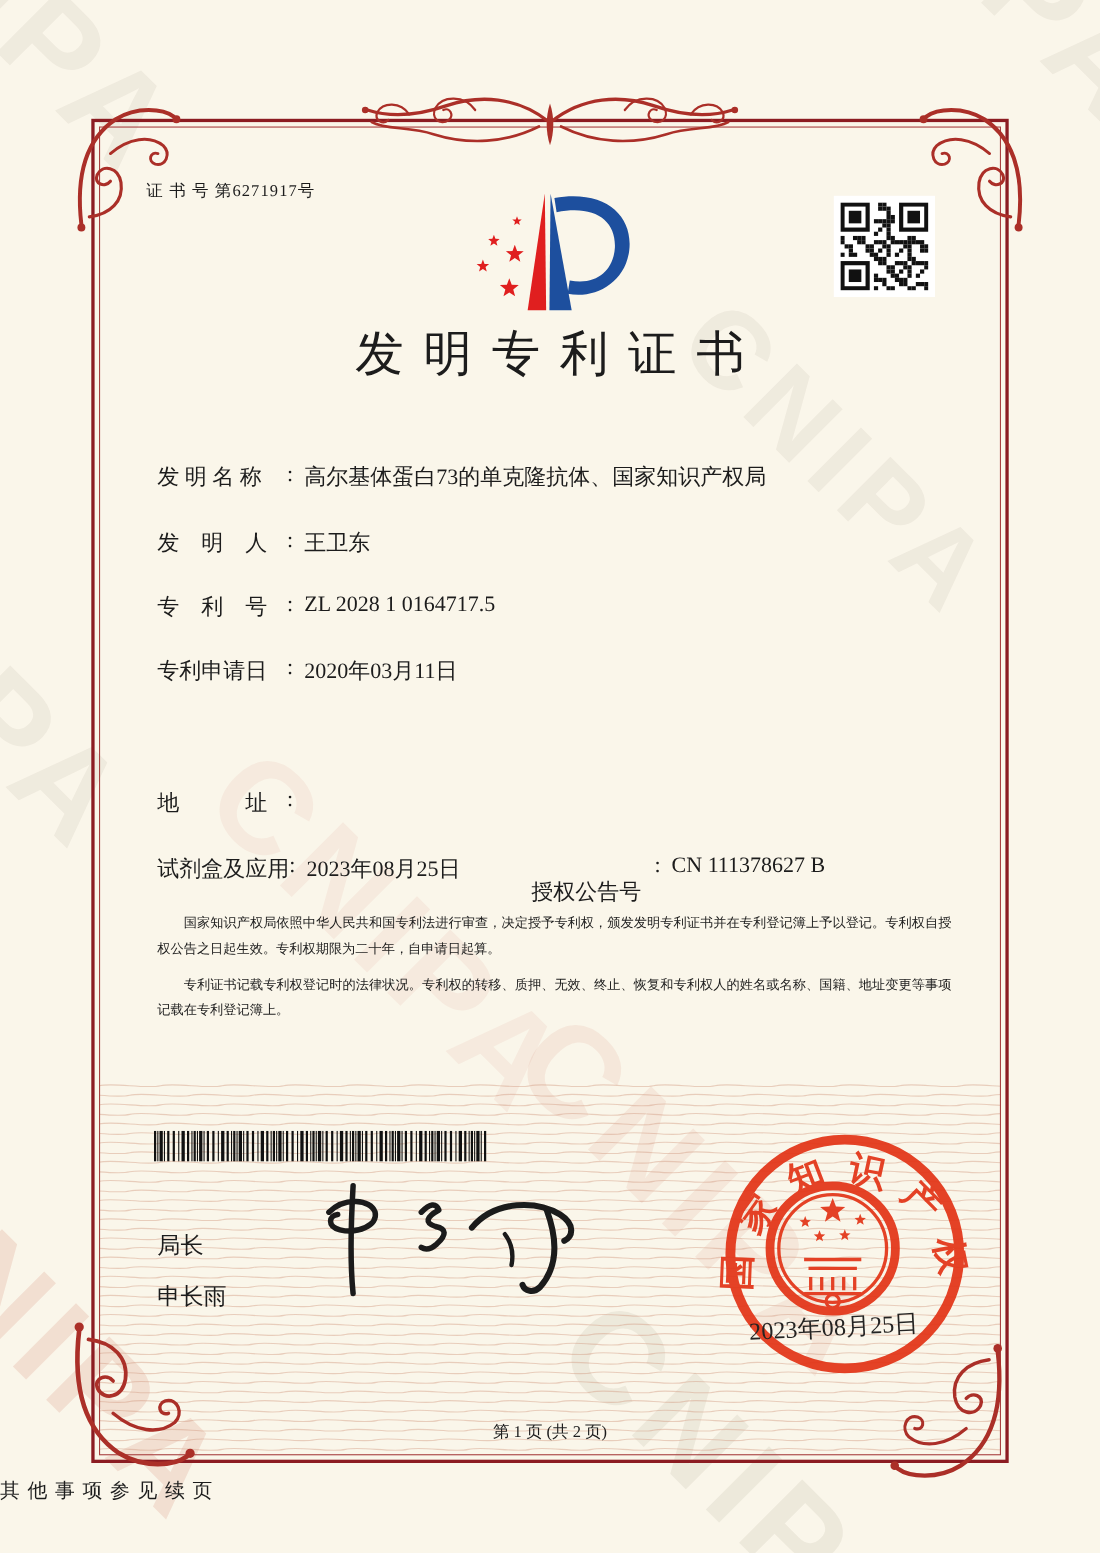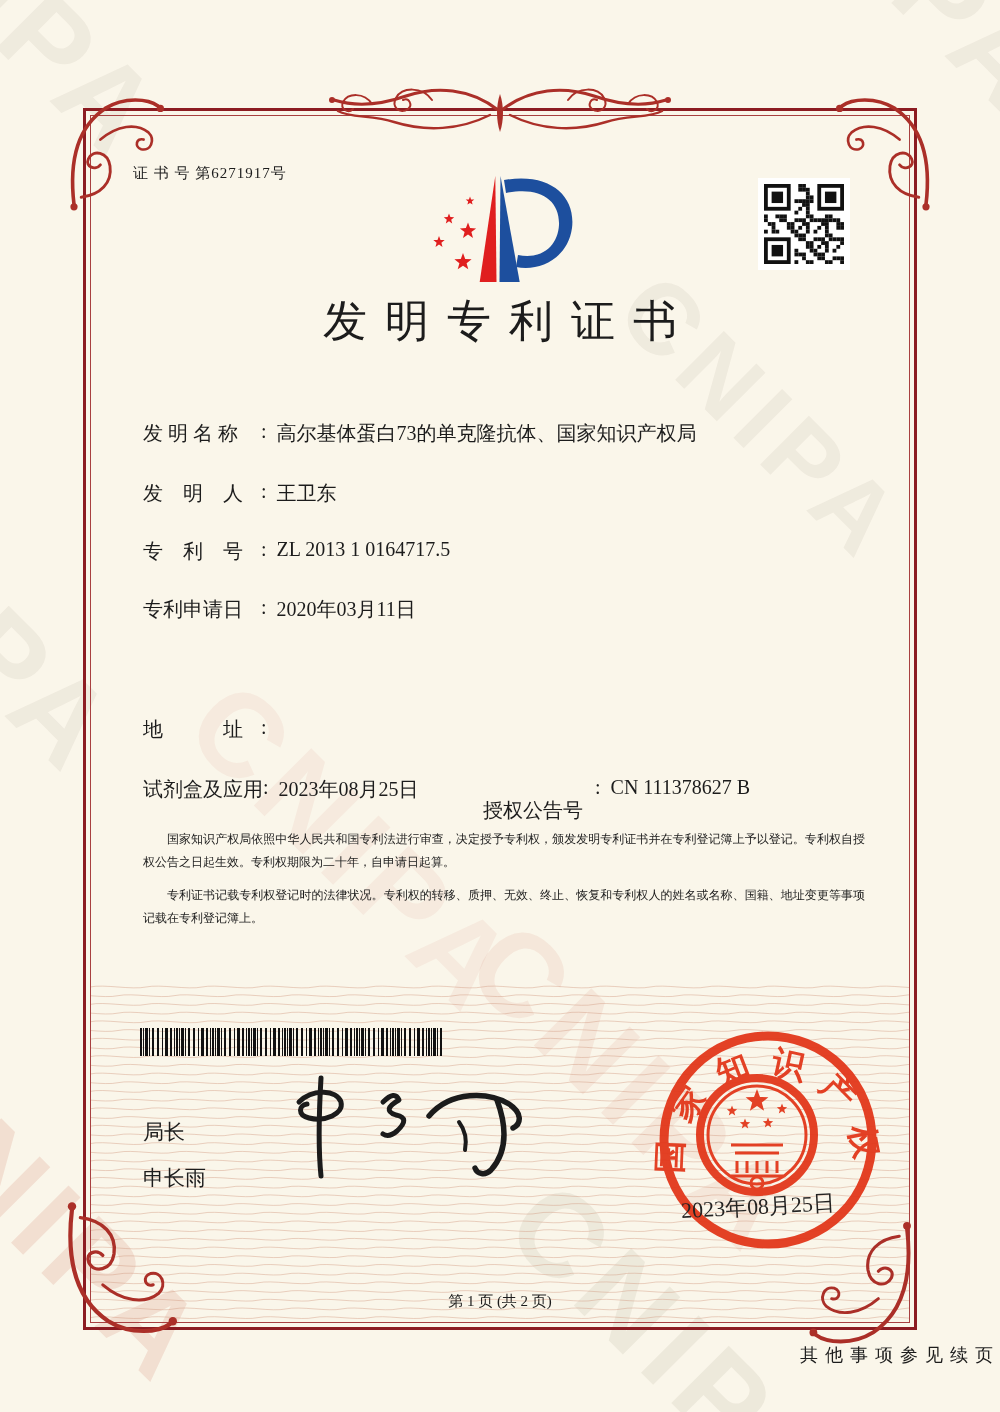--- a/index.html
+++ b/index.html
@@ -48,21 +48,21 @@
     font-size:12px;line-height:1.92;text-align:justify;}
   .body-text p{margin:0 0 10px 0;text-indent:2em;}
   
   #barcode{position:absolute;left:140px;top:1028px;z-index:4;}
   .sig-title{position:absolute;left:143px;top:1118px;font-size:21px;z-index:4;}
   .sig-name{position:absolute;left:143px;top:1164px;font-size:21px;z-index:4;}
   #signature{position:absolute;left:283px;top:1072px;z-index:4;}
   #seal{position:absolute;left:651px;top:1023px;z-index:5;}
   .page-num{position:absolute;left:0;top:1292px;width:100%;text-align:center;
     font-size:15px;z-index:4;}
-  .continuation{position:absolute;left:0;top:1343px;width:100%;text-align:right;
+  .continuation{position:absolute;left:0;top:1343px;width:100%;text-align:left;
     font-size:18px;letter-spacing:7px;z-index:4;}
 </style>
 </head>
 <body>
 
 <div class="page">
 
   <div class="wm wm-gray wm1">CNIPA</div>
   <div class="wm wm-gray wm2">CNIPA</div>
   <div class="wm wm-gray wm3">CNIPA</div>
@@ -295,21 +295,21 @@
 
   <div class="title">发明专利证书</div>
 
   <div class="frow" style="top:420px;">
     <span class="flabel">发 明 名 称</span><span class="fcolon">:</span><span class="fvalue">高尔基体蛋白73的单克隆抗体、国家知识产权局</span>
   </div>
   <div class="frow" style="top:480px;">
     <span class="flabel">发　明　人</span><span class="fcolon">:</span><span class="fvalue">王卫东</span>
   </div>
   <div class="frow" style="top:538px;">
-    <span class="flabel">专　利　号</span><span class="fcolon">:</span><span class="fvalue">ZL 2013 1 0164717.5</span>
+    <span class="flabel">专　利　号</span><span class="fcolon">:</span><span class="fvalue">ZL 2028 1 0164717.5</span>
   </div>
   <div class="frow" style="top:596px;">
     <span class="flabel">专利申请日</span><span class="fcolon">:</span><span class="fvalue">2020年03月11日</span>
   </div>
   <div class="frow" style="top:716px;">
     <span class="flabel">地　　　址</span><span class="fcolon">:</span><span class="fvalue"></span>
   </div>
   <div class="frow" style="top:776px;width:722px;">
     <span class="flabel">试剂盒及应用</span><span class="fcolon">:</span><span class="fvalue">2023年08月25日</span>
     <span class="grant-group2">

